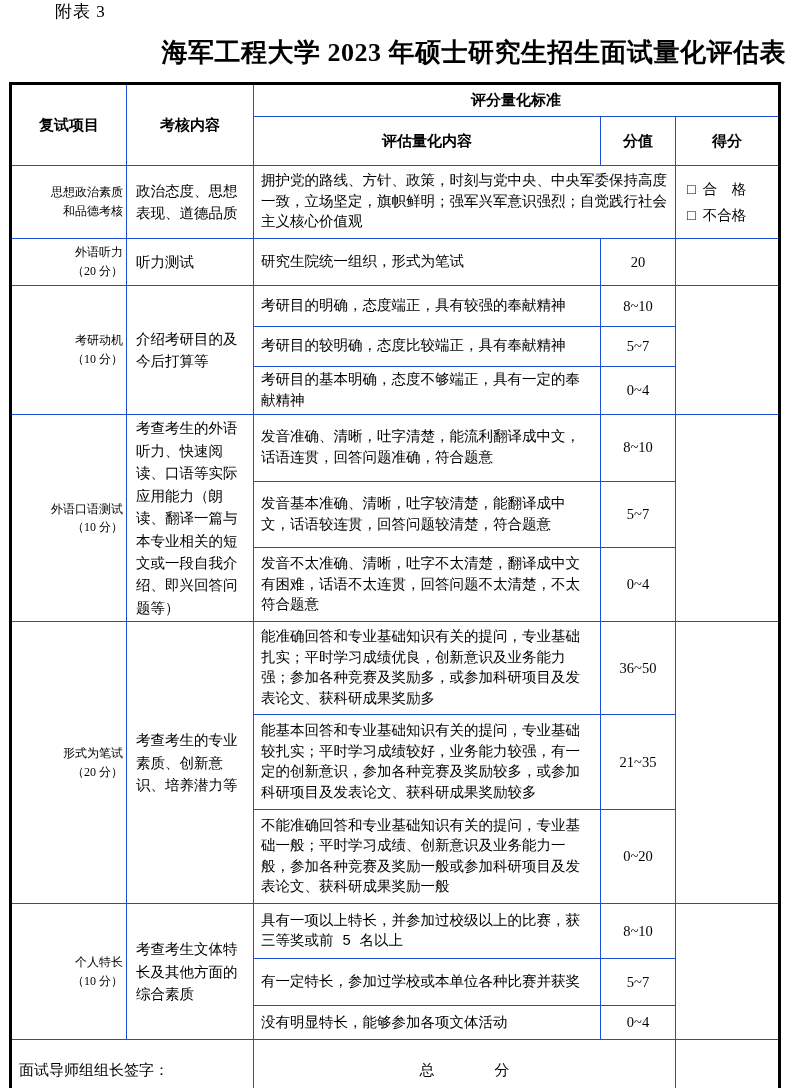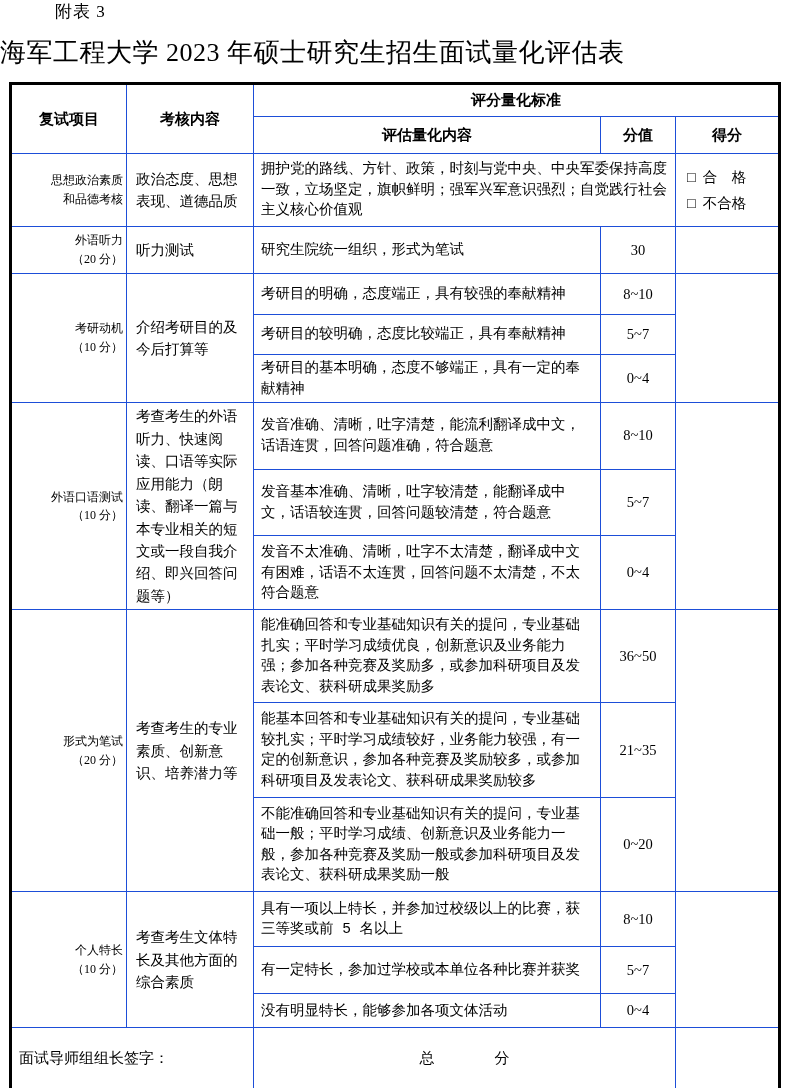--- a/index.html
+++ b/index.html
@@ -8,23 +8,23 @@
     font-family:"Liberation Serif","DejaVu Serif",serif;
     color:#000;
     -webkit-font-smoothing:antialiased;
   }
   .annex {
     padding:0 0 0 55px;
     font-size:17px;
     letter-spacing:1px;
   }
   .doc-title {
-    text-align:left;
+    text-align:right;
     font-size:26px;
-    font-weight:normal;
+    font-weight:bold;
     margin-top:12px;
     margin-bottom:12px;
     letter-spacing:0.5px;
     white-space:nowrap;
   }
   table.tbl {
     border-collapse:collapse;
     table-layout:fixed;
     width:769px;
     margin-left:9px;
@@ -98,21 +98,21 @@
       <col style="width:75px">
       <col style="width:104px">
   </colgroup>
 
   <tbody>
       <tr style="height:33px">
     <th rowspan="2">复试项目</th>
     <th rowspan="2">考核内容</th>
     <th colspan="3">评分量化标准</th>
   </tr>
-  <tr style="height:37px">
+  <tr style="height:49px">
     <th>评估量化内容</th>
     <th>分值</th>
     <th>得分</th>
   </tr>
 
   <tr style="height:73px">
     <td class="item">
       <span class="line">思想政治素质</span>
       <span class="line">和品德考核</span>
     </td>
@@ -128,21 +128,21 @@
     </td>
   </tr>
 
   <tr style="height:47px">
     <td class="item">
       <span class="line">外语听力</span>
       <span class="line">（20 分）</span>
     </td>
     <td class="content">听力测试</td>
     <td class="criteria">研究生院统一组织，形式为笔试</td>
-    <td class="score">30</td>
+    <td class="score">20</td>
     <td></td>
   </tr>
 
   <tr style="height:41px">
     <td class="item" rowspan="3">
       <span class="line">考研动机</span>
       <span class="line">（10 分）</span>
     </td>
     <td class="content" rowspan="3">介绍考研目的及今后打算等</td>
     <td class="criteria">考研目的明确，态度端正，具有较强的奉献精神</td>

